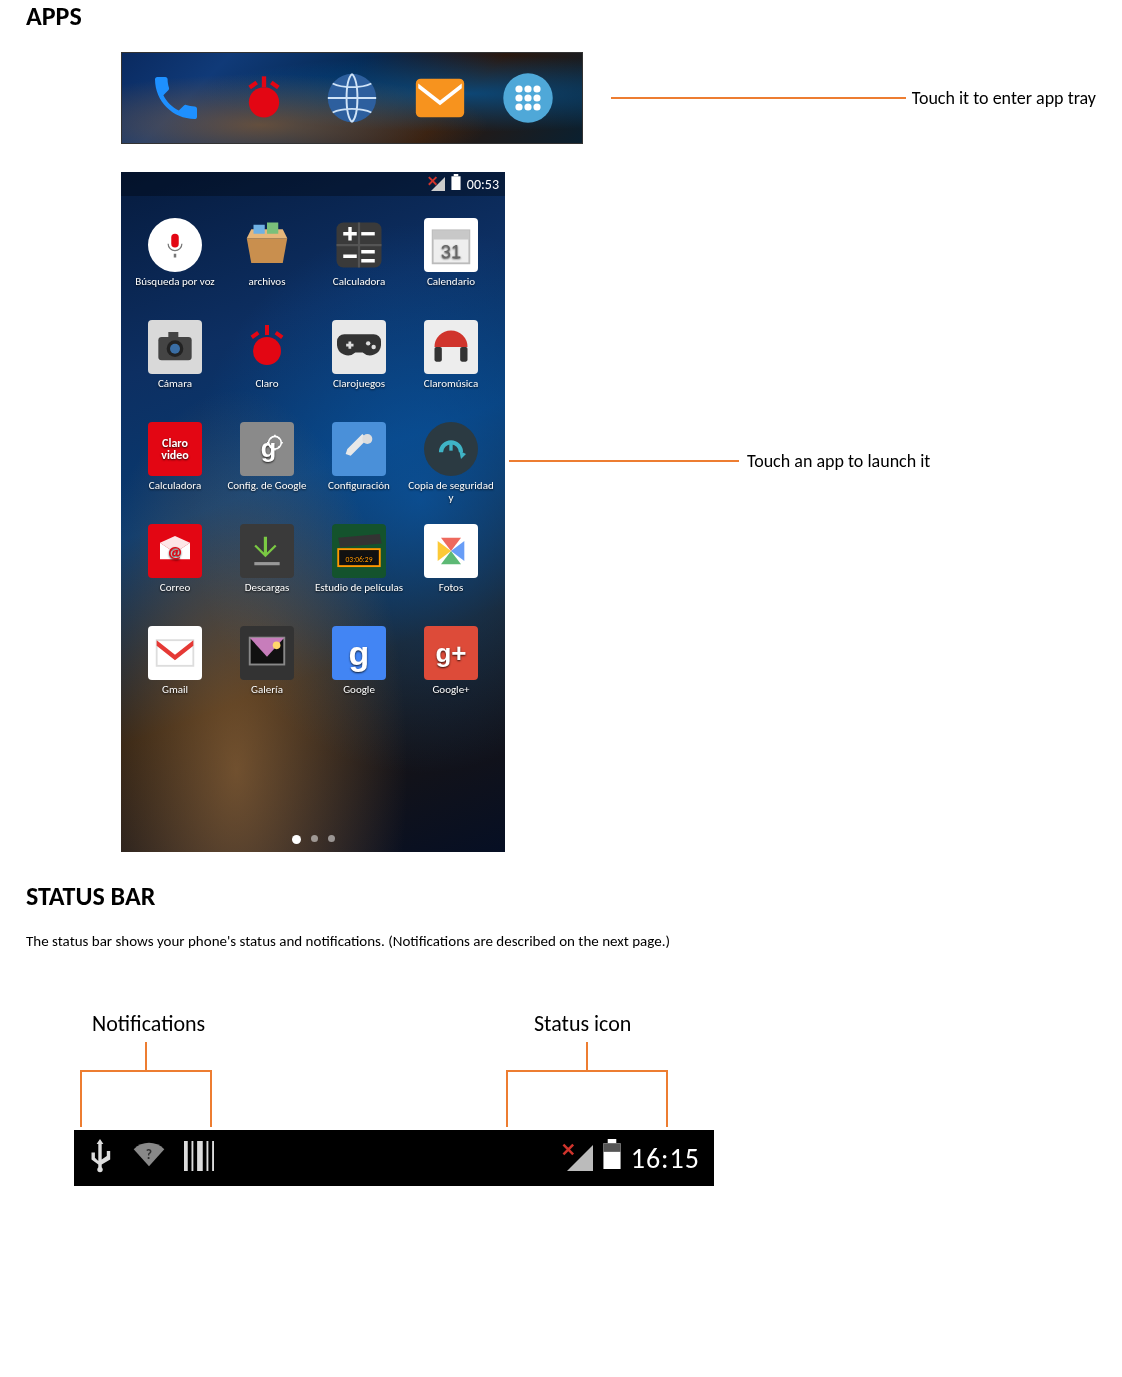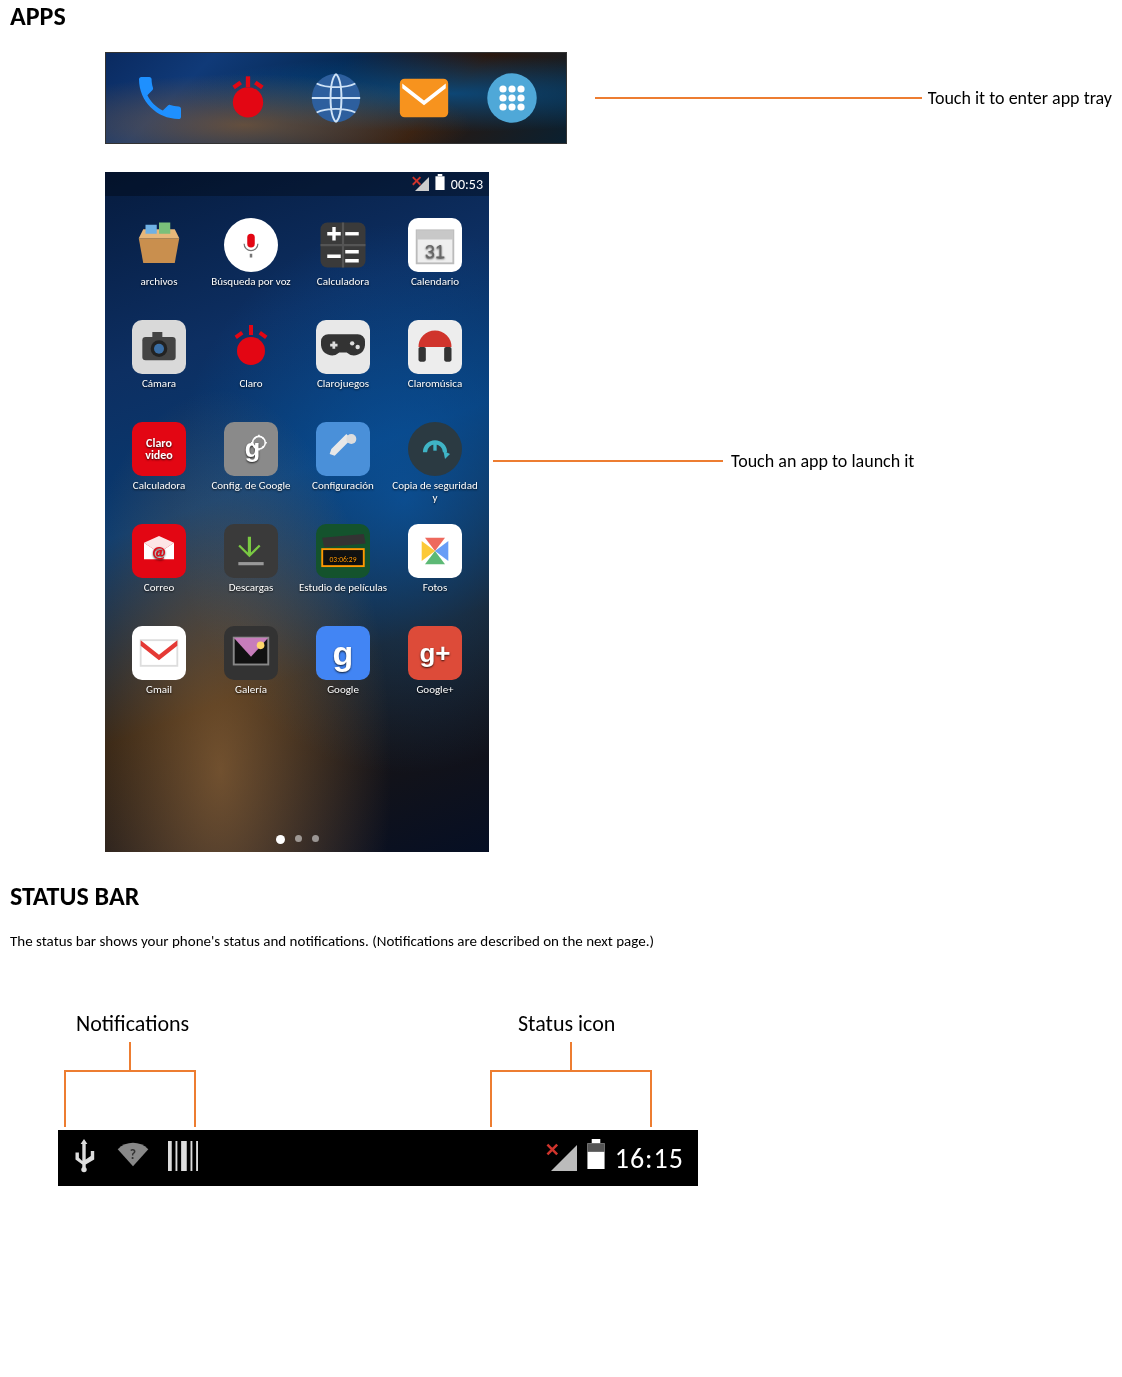--- a/index.html
+++ b/index.html
@@ -4,21 +4,21 @@
 <style>
   body {
     margin: 0;
     padding: 0;
     font-family: Calibri, Arial, sans-serif;
     background: #fff;
     color: #000;
     width: 1122px;
   }
   .page {
-    padding: 0 10px;
+    padding: 0 26px;
   }
   h2.section-title {
     font-size: 26px;
     font-weight: bold;
     margin: 0 0 20px 0;
   }
   .row-dock {
     display: flex;
     align-items: center;
     margin-left: 95px;
@@ -107,21 +107,21 @@
     display: flex;
     flex-direction: column;
     align-items: center;
     color: #fff;
     font-size: 11px;
     text-align: center;
     text-shadow: 0 1px 2px rgba(0,0,0,0.8);
   }
   .app .ic {
     width: 54px; height: 54px;
-    border-radius: 10px;
+    border-radius: 4px;
     display:flex; align-items:center; justify-content:center;
     margin-bottom: 4px;
   }
   .app .lbl { min-height: 26px; line-height: 12px; }
   .pager {
     position: absolute;
     bottom: 8px; left: 0; right: 0;
     display: flex; justify-content: center; gap: 10px;
   }
   .pdot { width: 7px; height: 7px; border-radius: 50%; background: rgba(255,255,255,0.5); }
@@ -257,38 +257,38 @@
                 <rect x="0" y="2" width="8" height="12" fill="#fff"></rect>
                 <rect x="2" y="0" width="4" height="2" fill="#fff"></rect>
               </svg>
           </span>
           <span style="font-weight:500">00:53</span>
         </div>
 
         <div class="apps-grid">
 
           <div class="app">
+            <div class="ic" style="background:#fff;border-radius:50%">
+              <svg width="30" height="30" viewBox="0 0 24 24">
+                  <rect x="9" y="3" width="6" height="11" rx="3" fill="#e30613"></rect>
+                  <path fill="#777" d="M6 11a6 6 0 0012 0h-1a5 5 0 01-10 0H6zm5 8h2v3h-2z"></path>
+                </svg>
+            </div>
+            <div class="lbl">Búsqueda por voz</div>
+          </div>
+          <div class="app">
             <div class="ic" style="background:none">
               <svg width="54" height="54" viewBox="0 0 24 24">
                   <path fill="#c98f4e" d="M3 9h18l-2 11H5z"></path>
                   <path fill="#e6b77a" d="M3 9l2-4h14l2 4z"></path>
                   <rect x="6" y="3" width="5" height="4" fill="#6fb1e4"></rect>
                   <rect x="12" y="2" width="5" height="5" fill="#7ac07a"></rect>
                 </svg>
             </div>
             <div class="lbl">archivos</div>
-          </div>
-          <div class="app">
-            <div class="ic" style="background:#fff;border-radius:50%">
-              <svg width="30" height="30" viewBox="0 0 24 24">
-                  <rect x="9" y="3" width="6" height="11" rx="3" fill="#e30613"></rect>
-                  <path fill="#777" d="M6 11a6 6 0 0012 0h-1a5 5 0 01-10 0H6zm5 8h2v3h-2z"></path>
-                </svg>
-            </div>
-            <div class="lbl">Búsqueda por voz</div>
           </div>
           <div class="app">
             <div class="ic">
               <svg width="54" height="54" viewBox="0 0 24 24">
                   <rect x="2" y="2" width="20" height="20" rx="3" fill="#3a3a3a"></rect>
                   <path fill="#fff" d="M5 7h6M8 4v6" stroke="#fff" stroke-width="1.5"></path>
                   <path d="M13 7h6" stroke="#fff" stroke-width="1.5"></path>
                   <path d="M5 17h6M13 15h6M13 19h6" stroke="#fff" stroke-width="1.5"></path>
                   <line x1="12" y1="2" x2="12" y2="22" stroke="#555"></line>
                   <line x1="2" y1="12" x2="22" y2="12" stroke="#555"></line>

